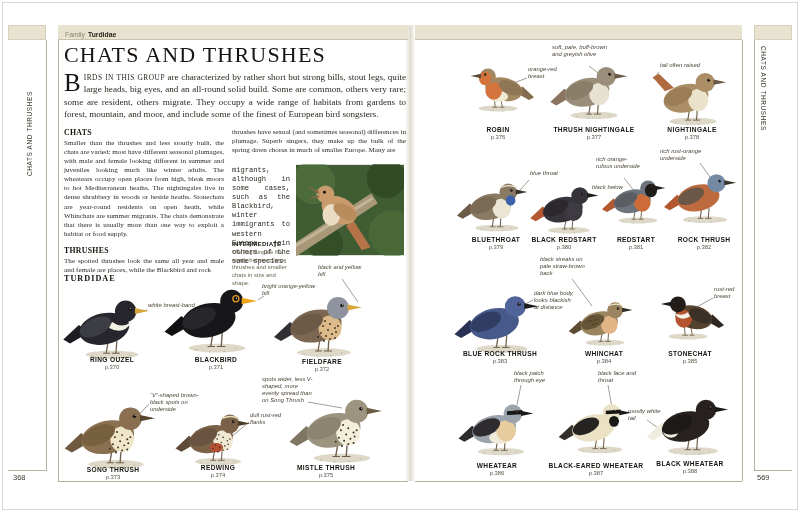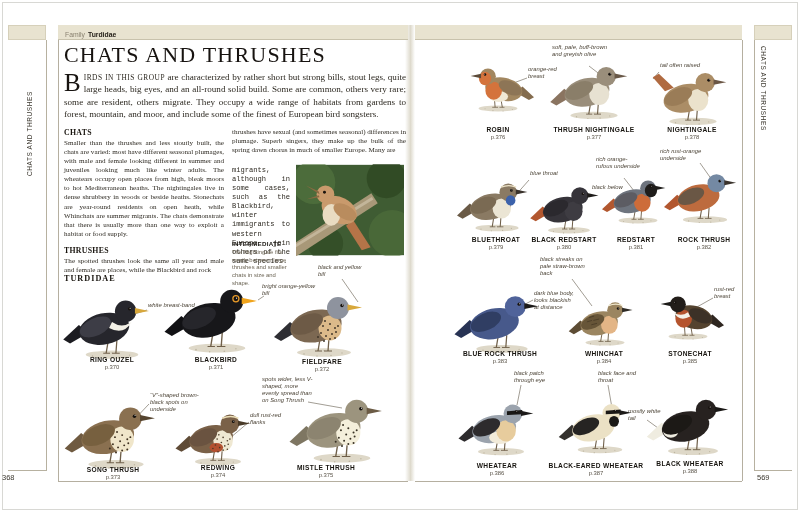--- a/index.html
+++ b/index.html
@@ -48,21 +48,21 @@
 </head>
 <body>
 
 <div class="canvas" id="canvas">
   <div class="frame"></div>
 
   <div class="tab" style="left:8px;"></div>
   <div class="rule-v" style="left:46px;top:40px;height:430px;"></div>
   <div class="rule-h" style="left:8px;top:470px;width:39px;"></div>
   <div class="side-label side-left" style="left:26px;top:46px;height:130px;">CHATS AND THRUSHES</div>
-  <div class="folio" style="left:2px;top:473px;">368</div>
+  <div class="folio" style="left:13px;top:473px;">368</div>
 
   <div class="tab" style="left:754px;"></div>
   <div class="rule-v" style="left:754px;top:40px;height:430px;"></div>
   <div class="rule-h" style="left:754px;top:470px;width:38px;"></div>
   <div class="side-label" style="left:760px;top:46px;height:130px;">CHATS AND THRUSHES</div>
   <div class="folio" style="left:757px;top:473px;">569</div>
 
   <div class="pg-border-v" style="left:58px;top:40px;height:441px;"></div>
   <div class="pg-border-h" style="left:58px;top:481px;width:350px;"></div>
   <div class="pg-border-v" style="left:742px;top:40px;height:441px;"></div>

